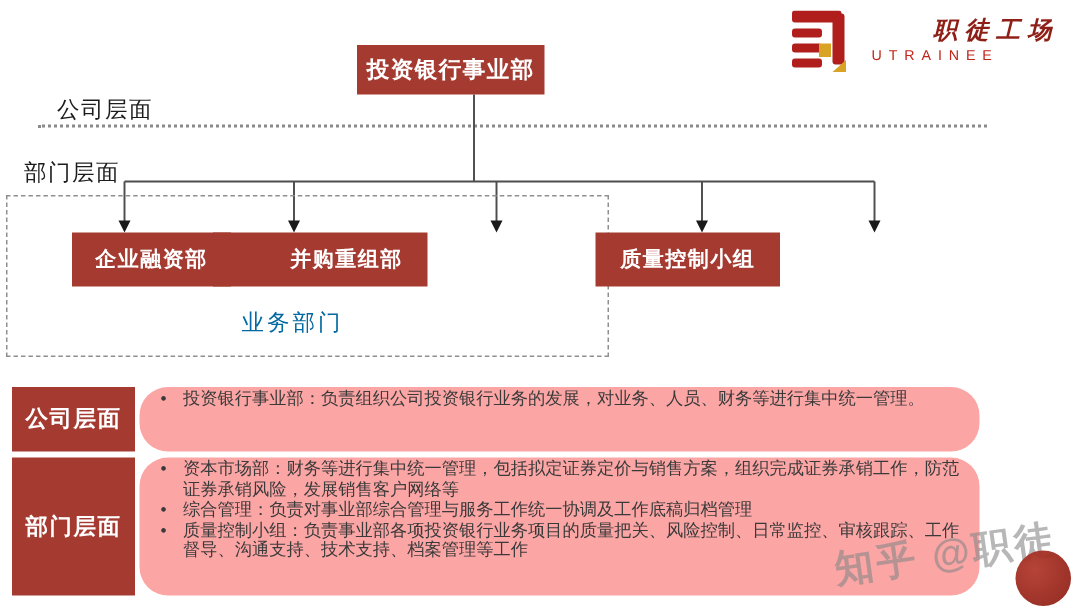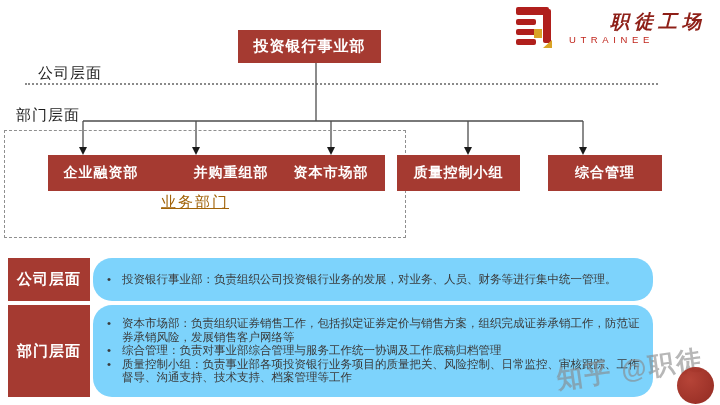--- a/index.html
+++ b/index.html
@@ -4,64 +4,64 @@
 <style>
   html,body{margin:0;padding:0;background:#ffffff;}
   .stage{
     position:relative;width:720px;height:405px;background:#ffffff;
     font-family:"Liberation Sans","DejaVu Sans",sans-serif;overflow:hidden;
   }
   
   .logo{position:absolute;top:7px;right:14px;display:flex;align-items:center;gap:7px;}
   .logo-text{display:flex;flex-direction:column;line-height:1;}
   .logo-title{
-    font-family:Liberation Serif, serif;font-style:italic;font-weight:bold;
-    font-size:19px;color:#8e1f17;letter-spacing:5px;white-space:nowrap;margin-left:41px;
+    font-family:Liberation Mono, monospace;font-style:italic;font-weight:bold;
+    font-size:16px;color:#8e1f17;letter-spacing:5px;white-space:nowrap;margin-left:41px;
   }
   .logo-sub{font-size:9.5px;color:#c0251c;letter-spacing:4.6px;margin-top:4px;white-space:nowrap;}
   
   .root-box{
-    position:absolute;left:238px;top:30px;width:143px;height:33px;background:#a53a31;
+    position:absolute;left:238px;top:30px;width:125px;height:33px;background:#a53a31;
     color:#fff;font-size:15px;font-weight:bold;display:flex;align-items:center;justify-content:center;
     letter-spacing:1px;
   }
   .level-label{position:absolute;font-size:15px;color:#1c1c1c;letter-spacing:1px;}
   .company-label{left:38px;top:64px;}
   .dept-label{left:16px;top:106px;}
   .dotted-line{position:absolute;left:25px;top:83px;width:633px;border-top:2px dotted #8a8a8a;height:0;}
   .connectors{position:absolute;left:0;top:0;pointer-events:none;}
   .dashed-group{
     position:absolute;left:4px;top:130px;width:400px;height:106px;
     border:1px dashed #8f8f8f;
   }
   .group-label{
-    position:absolute;left:0;right:20px;bottom:25px;text-align:center;
-    font-size:15px;color:#a16207;letter-spacing:2px;text-decoration:underline;
+    position:absolute;left:0;right:20px;bottom:12px;text-align:center;
+    font-size:15px;color:#0369a1;letter-spacing:2px;
   }
   .dept-box{
     position:absolute;top:155px;height:36px;background:#a53a31;color:#ffffff;
     font-size:14px;font-weight:bold;display:flex;align-items:center;justify-content:center;
     letter-spacing:1px;
   }
   .n1{left:12px;width:106px;margin-left:36px;}
   .n2{left:142px;width:108px;padding-left:35px;}
   .n3{left:277px;width:108px;}
   .n4{left:397px;width:123px;}
   .n5{left:548px;width:114px;}
   
   .tbl-row{position:absolute;left:8px;}
   .row1{top:258px;height:43px;}
   .row2{top:305px;height:92px;}
   .tbl-label{
     position:absolute;left:0;top:0;bottom:0;width:82px;background:#a53a31;color:#fff;
     font-size:15px;font-weight:600;display:flex;align-items:center;justify-content:center;letter-spacing:1px;
   }
   .tbl-content{
-    position:absolute;left:85px;top:0;bottom:0;width:560px;background:#7dd3fc;
-    display:flex;flex-direction:column;justify-content:center;border-radius:19px;
+    position:absolute;left:85px;top:0;bottom:0;width:560px;background:#fca5a5;
+    display:flex;flex-direction:column;border-radius:19px;
   }
   .bullets{list-style:none;margin:0;padding:2px 10px 2px 14px;}
   .bullets li{
     position:relative;font-size:11.5px;line-height:13.5px;color:#3a3a3a;
     padding-left:15px;margin:0;
   }
   .bullets li::before{content:"•";position:absolute;left:0;top:0;color:#3a3a3a;}
   
   .watermark{
     position:absolute;left:556px;top:352px;transform:rotate(-8deg);
@@ -117,38 +117,36 @@
       <polygon points="579,147 587,147 583,155"></polygon>
     </g>
   </svg>
 
   <div class="dashed-group">
     <div class="group-label">业务部门</div>
   </div>
 
   <div class="dept-box n1">企业融资部</div>
   <div class="dept-box n2">并购重组部</div>
-  <div class="dept-box n3">资本市场部</div>
   <div class="dept-box n4">质量控制小组</div>
-  <div class="dept-box n5">综合管理</div>
 
   <div class="tbl-row row1">
     <div class="tbl-label">公司层面</div>
     <div class="tbl-content">
       <ul class="bullets">
         <li>投资银行事业部：负责组织公司投资银行业务的发展，对业务、人员、财务等进行集中统一管理。</li>
       </ul>
     </div>
   </div>
 
   <div class="tbl-row row2">
     <div class="tbl-label">部门层面</div>
     <div class="tbl-content">
       <ul class="bullets">
-        <li>资本市场部：负责组织证券销售工作，包括拟定证券定价与销售方案，组织完成证券承销工作，防范证券承销风险，发展销售客户网络等</li>
+        <li>资本市场部：财务等进行集中统一管理，包括拟定证券定价与销售方案，组织完成证券承销工作，防范证券承销风险，发展销售客户网络等</li>
         <li>综合管理：负责对事业部综合管理与服务工作统一协调及工作底稿归档管理</li>
         <li>质量控制小组：负责事业部各项投资银行业务项目的质量把关、风险控制、日常监控、审核跟踪、工作督导、沟通支持、技术支持、档案管理等工作</li>
       </ul>
     </div>
   </div>
 
   <div class="watermark">知乎 @职徒</div>
   <div class="watermark-seal"></div>
 
 </div>

